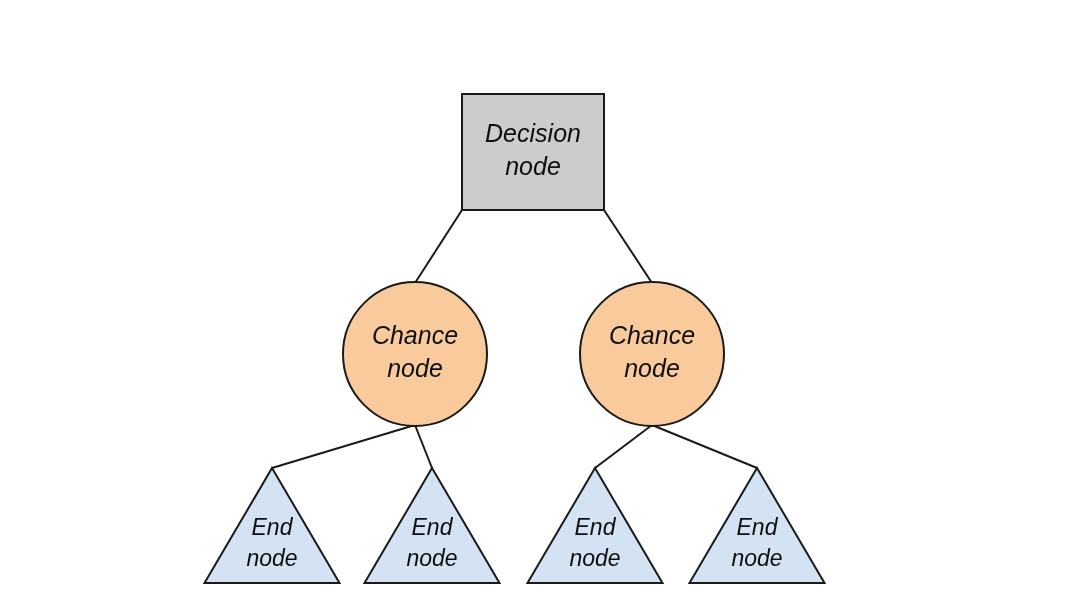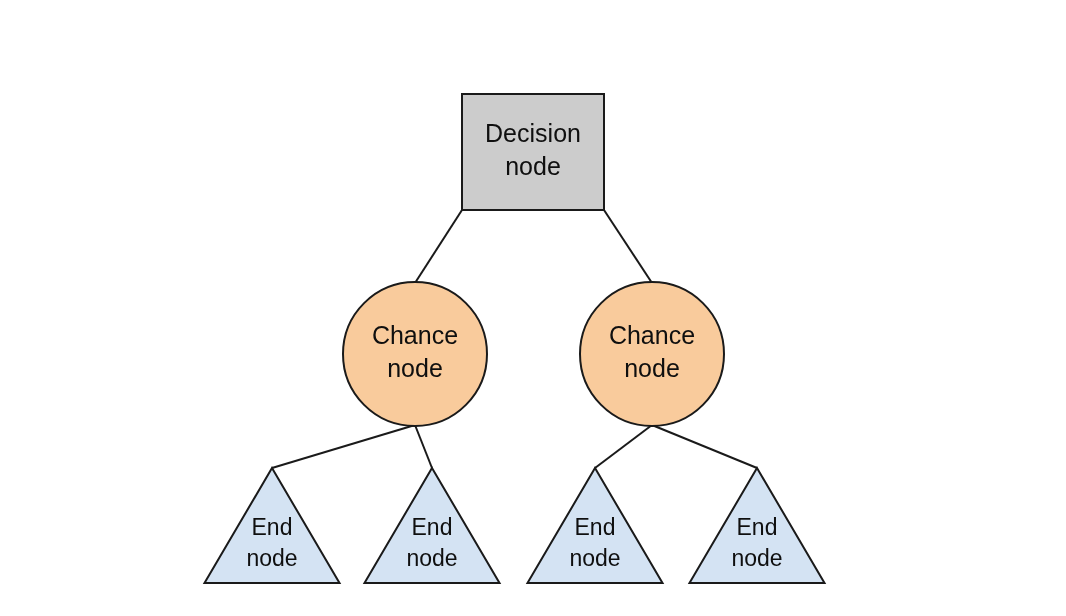--- a/index.html
+++ b/index.html
@@ -10,20 +10,21 @@
   }
   body {
     font-family: "Liberation Sans", sans-serif;
   }
   #canvas {
     position: relative;
     width: 1066px;
     height: 616px;
     background: #ffffff;
     overflow: hidden;
+    font-style: italic;
   }
   #diagram-svg {
     position: absolute;
     left: 0;
     top: 0;
     width: 1066px;
     height: 616px;
     display: block;
   }
   .node-shape {

